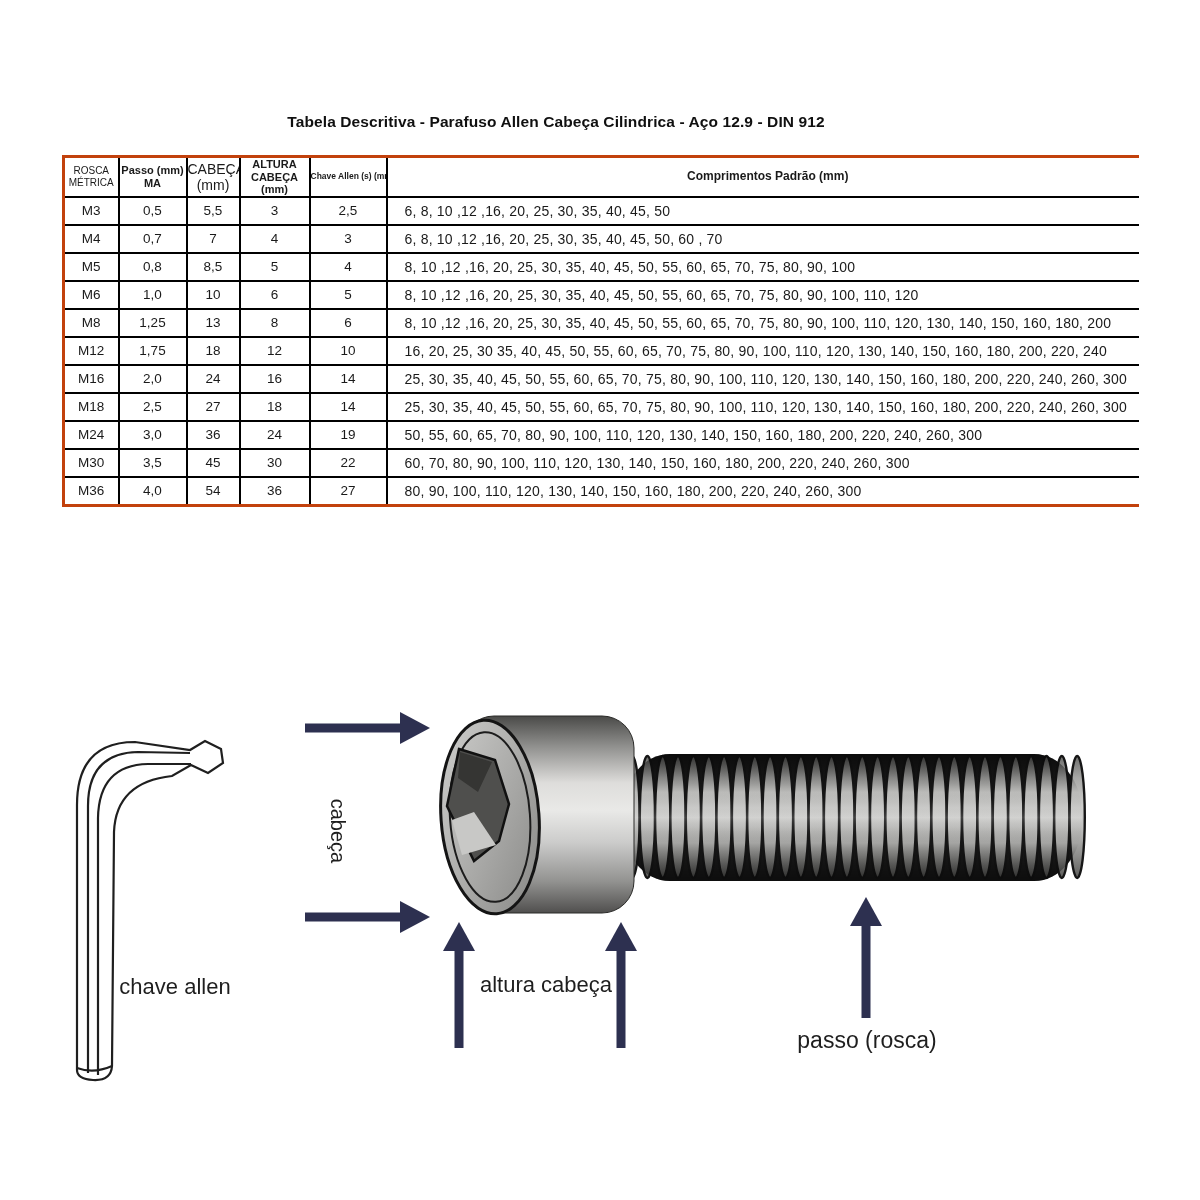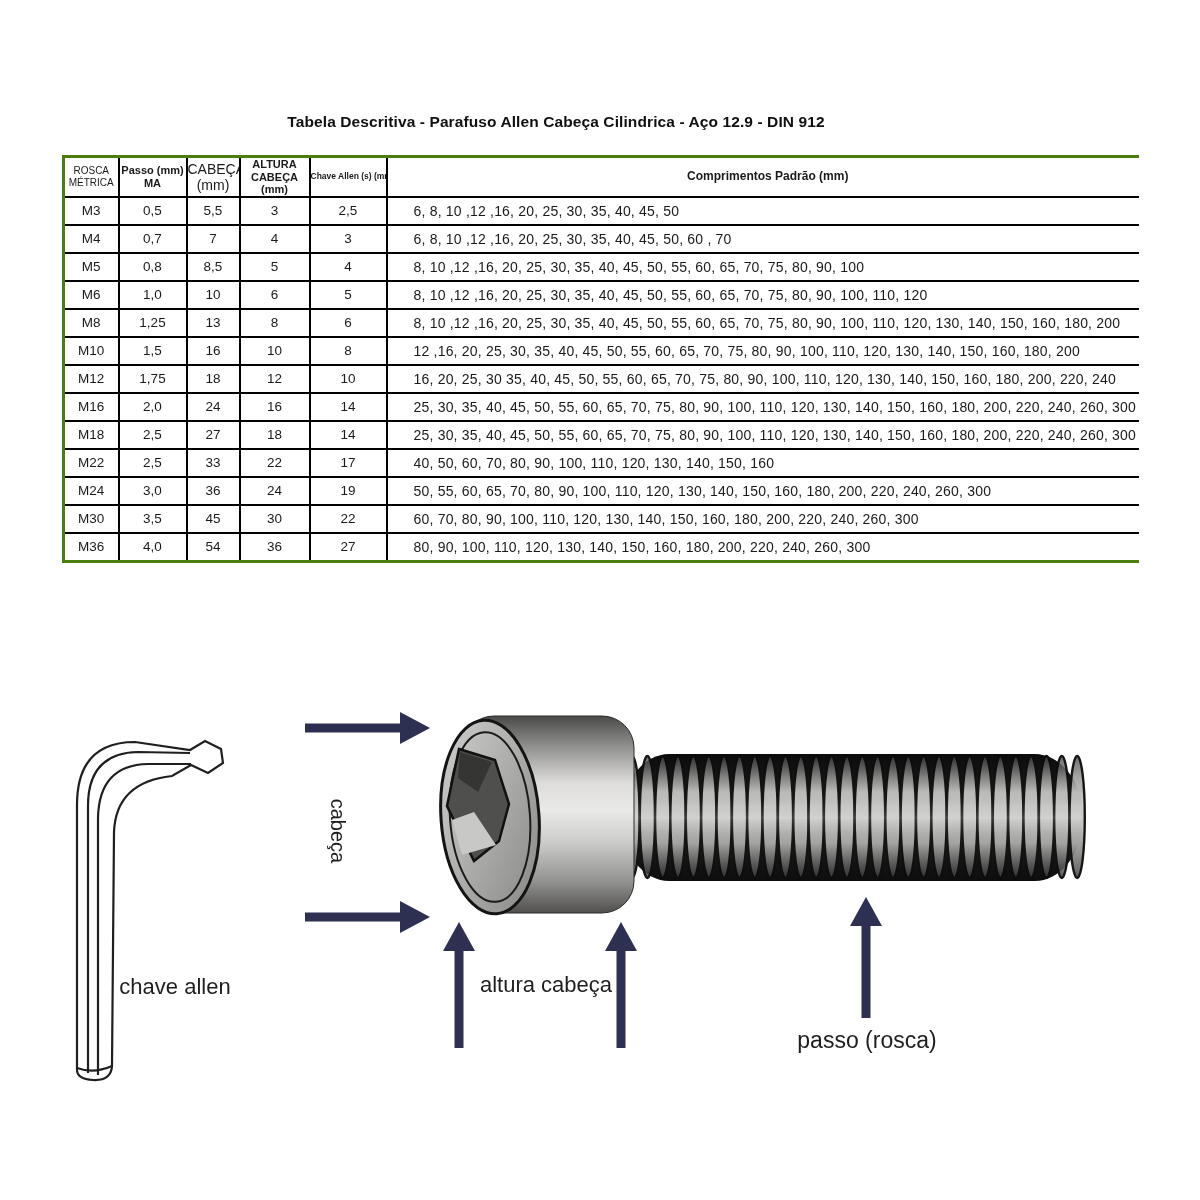--- a/index.html
+++ b/index.html
@@ -3,26 +3,26 @@
 <meta charset="utf-8">
 <style>
   html,body { margin:0; padding:0; background:#ffffff; }
   .page { position:relative; width:1139px; height:1200px; background:#fff;
           font-family:"Liberation Sans", sans-serif; color:#000; overflow:hidden; }
 
   .title { position:absolute; top:113px; left:0; width:1112px; text-align:center;
            font-size:15.5px; font-weight:bold; color:#101010; letter-spacing:0.1px; }
 
   .spec-table { position:absolute; left:62px; top:155px; width:1086px;
-                border-collapse:collapse; table-layout:fixed; border:3px solid #4d7c0f; }
+                border-collapse:collapse; table-layout:fixed; border:3px solid #c2410c; }
   .spec-table th, .spec-table td { border:2px solid #000; text-align:center;
                 vertical-align:middle; padding:0; color:#1a1a1a; overflow:hidden; }
   .spec-table th { height:34px; line-height:1.15; }
   .spec-table td { height:26px; font-size:13.5px; }
-  .spec-table td.c5 { text-align:left; padding-left:26px; font-size:14px; letter-spacing:0.2px; }
+  .spec-table td.c5 { text-align:left; padding-left:17px; font-size:14px; letter-spacing:0.2px; }
   .h0 { font-size:10px; font-weight:normal; }
   .h1 { font-size:11px; font-weight:bold; }
   .h2 { font-size:14px; font-weight:normal; }
   .h3 { font-size:11px; font-weight:bold;margin-left:26px; }
   .h4 { font-size:8.5px; font-weight:bold; white-space:nowrap; }
   .h5 { font-size:12px; font-weight:bold; }
 
   .diagram { position:absolute; left:0; top:690px; width:1200px; height:430px; }
   .diagram text { font-family:"Liberation Sans", sans-serif; fill:#1e1e1e; }
   .key-line { fill:none; stroke:#1f1f1f; stroke-width:2.2; }
@@ -88,28 +88,20 @@
         </tr>
         <tr>
           <td class="c0">M8</td>
           <td class="c1">1,25</td>
           <td class="c2">13</td>
           <td class="c3">8</td>
           <td class="c4">6</td>
           <td class="c5">8, 10 ,12 ,16, 20, 25, 30, 35, 40, 45, 50, 55, 60, 65, 70, 75, 80, 90, 100, 110, 120, 130, 140, 150, 160, 180, 200</td>
         </tr>
         <tr>
-          <td class="c0">M10</td>
-          <td class="c1">1,5</td>
-          <td class="c2">16</td>
-          <td class="c3">10</td>
-          <td class="c4">8</td>
-          <td class="c5">12 ,16, 20, 25, 30, 35, 40, 45, 50, 55, 60, 65, 70, 75, 80, 90, 100, 110, 120, 130, 140, 150, 160, 180, 200</td>
-        </tr>
-        <tr>
           <td class="c0">M12</td>
           <td class="c1">1,75</td>
           <td class="c2">18</td>
           <td class="c3">12</td>
           <td class="c4">10</td>
           <td class="c5">16, 20, 25, 30 35, 40, 45, 50, 55, 60, 65, 70, 75, 80, 90, 100, 110, 120, 130, 140, 150, 160, 180, 200, 220, 240</td>
         </tr>
         <tr>
           <td class="c0">M16</td>
           <td class="c1">2,0</td>
@@ -118,28 +110,20 @@
           <td class="c4">14</td>
           <td class="c5">25, 30, 35, 40, 45, 50, 55, 60, 65, 70, 75, 80, 90, 100, 110, 120, 130, 140, 150, 160, 180, 200, 220, 240, 260, 300</td>
         </tr>
         <tr>
           <td class="c0">M18</td>
           <td class="c1">2,5</td>
           <td class="c2">27</td>
           <td class="c3">18</td>
           <td class="c4">14</td>
           <td class="c5">25, 30, 35, 40, 45, 50, 55, 60, 65, 70, 75, 80, 90, 100, 110, 120, 130, 140, 150, 160, 180, 200, 220, 240, 260, 300</td>
-        </tr>
-        <tr>
-          <td class="c0">M22</td>
-          <td class="c1">2,5</td>
-          <td class="c2">33</td>
-          <td class="c3">22</td>
-          <td class="c4">17</td>
-          <td class="c5">40, 50, 60, 70, 80, 90, 100, 110, 120, 130, 140, 150, 160</td>
         </tr>
         <tr>
           <td class="c0">M24</td>
           <td class="c1">3,0</td>
           <td class="c2">36</td>
           <td class="c3">24</td>
           <td class="c4">19</td>
           <td class="c5">50, 55, 60, 65, 70, 80, 90, 100, 110, 120, 130, 140, 150, 160, 180, 200, 220, 240, 260, 300</td>
         </tr>
         <tr>

